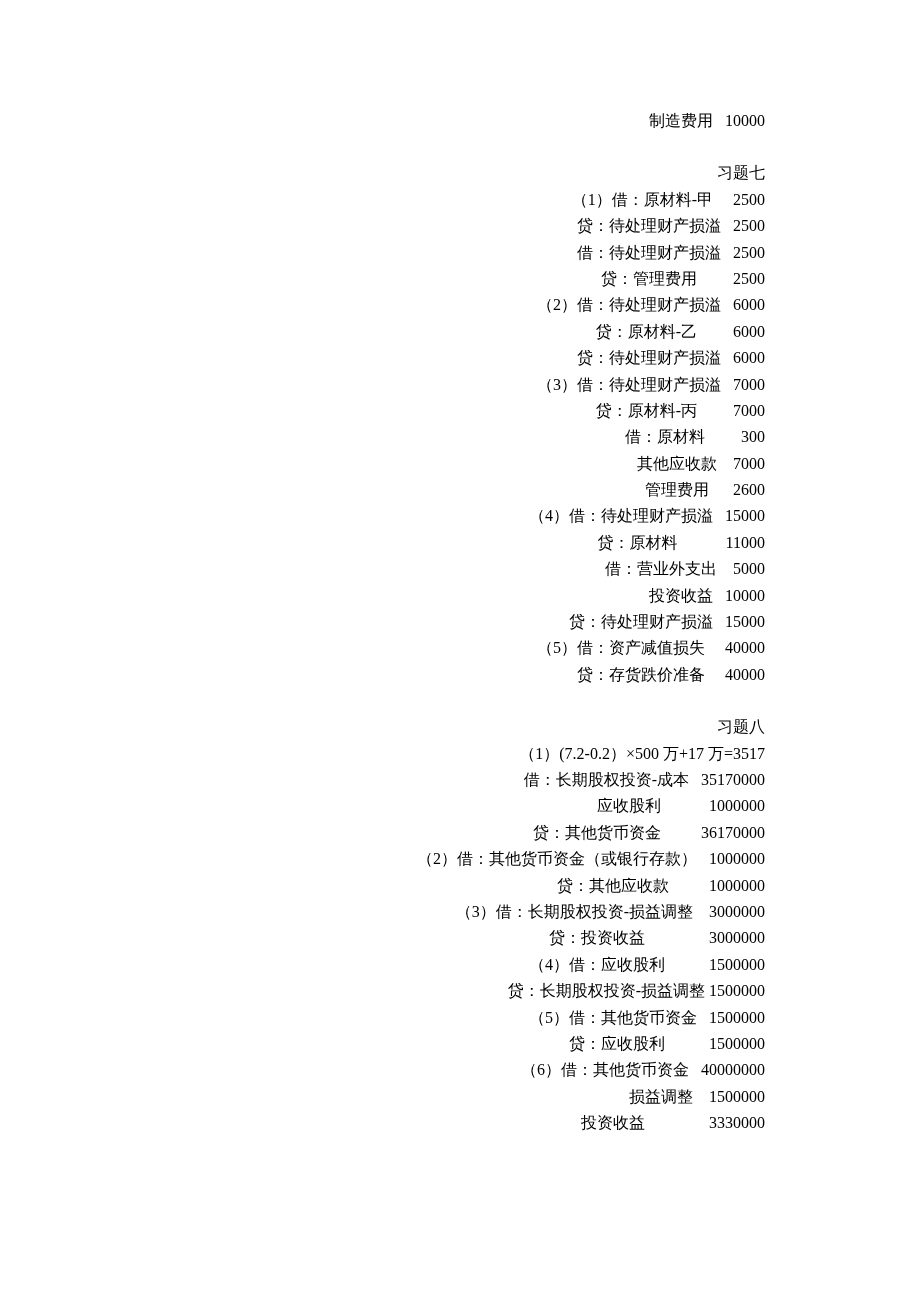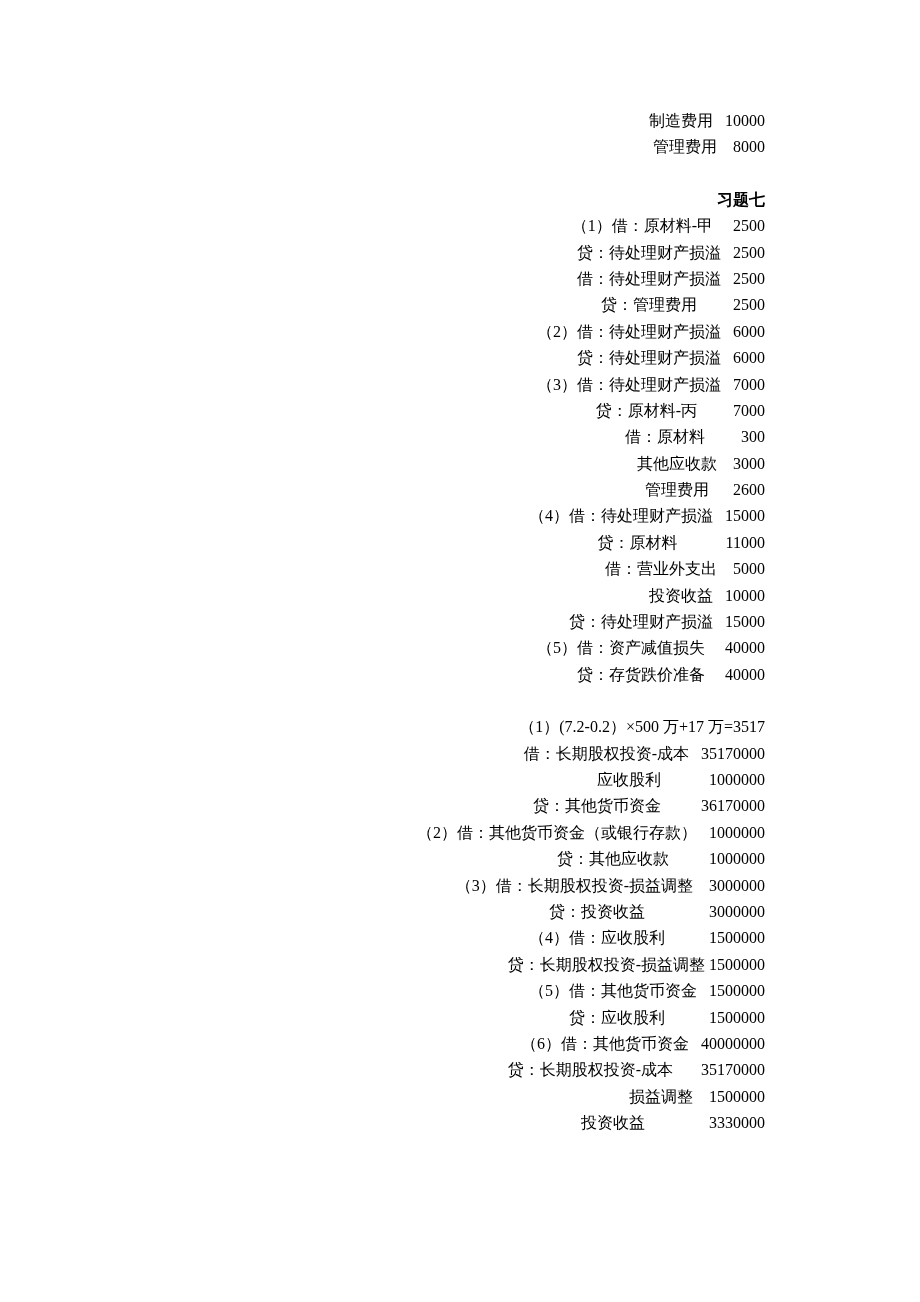--- a/index.html
+++ b/index.html
@@ -15,73 +15,73 @@
     width: 920px;
     min-height: 1302px;
     box-sizing: border-box;
     padding: 108px 155px 90px 155px;
   }
   .line {
     white-space: pre;
     text-align: right;
   }
   .bold {
-    font-weight: bold;
+    font-weight: normal;
     margin-left: 24px;
   }
   .blank {
     height: 26px;
   }
 </style>
 </head>
 <body>
 
 <div class="page">
   <div>
     <div class="line">      制造费用   10000</div>
-    <div class="line">      管理费用    8000</div>
   </div>
 
   <div class="blank"></div>
 
   <div>
     <div class="line bold">习题七</div>
     <div class="line">（1）借：原材料-甲     2500</div>
     <div class="line">       贷：待处理财产损溢   2500</div>
     <div class="line">     借：待处理财产损溢   2500</div>
     <div class="line">        贷：管理费用         2500</div>
     <div class="line">（2）借：待处理财产损溢   6000</div>
+    <div class="line">        贷：原材料-乙         6000</div>
     <div class="line">        贷：待处理财产损溢   6000</div>
     <div class="line">（3）借：待处理财产损溢   7000</div>
     <div class="line">        贷：原材料-丙         7000</div>
     <div class="line">      借：原材料         300</div>
-    <div class="line">          其他应收款    3000</div>
+    <div class="line">          其他应收款    7000</div>
     <div class="line">          管理费用      2600</div>
     <div class="line">（4）借：待处理财产损溢   15000</div>
     <div class="line">        贷：原材料            11000</div>
     <div class="line">      借：营业外支出    5000</div>
     <div class="line">          投资收益   10000</div>
     <div class="line">          贷：待处理财产损溢   15000</div>
     <div class="line">（5）借：资产减值损失     40000</div>
     <div class="line">        贷：存货跌价准备     40000</div>
   </div>
 
   <div class="blank"></div>
 
   <div>
+    <div class="line bold">习题八</div>
     <div class="line">（1）(7.2-0.2）×500 万+17 万=3517</div>
     <div class="line">借：长期股权投资-成本   35170000</div>
     <div class="line">    应收股利            1000000</div>
     <div class="line">    贷：其他货币资金          36170000</div>
     <div class="line">（2）借：其他货币资金（或银行存款）   1000000</div>
     <div class="line">        贷：其他应收款          1000000</div>
     <div class="line">（3）借：长期股权投资-损益调整    3000000</div>
     <div class="line">        贷：投资收益                3000000</div>
     <div class="line">（4）借：应收股利           1500000</div>
     <div class="line">        贷：长期股权投资-损益调整 1500000</div>
     <div class="line">（5）借：其他货币资金   1500000</div>
     <div class="line">        贷：应收股利           1500000</div>
     <div class="line">（6）借：其他货币资金   40000000</div>
-    <div class="line">        贷：长期股权投资-成本       35170000</div>
     <div class="line">                        损益调整    1500000</div>
     <div class="line">            投资收益                3330000</div>
   </div>
 </div>
 
 </body></html>

